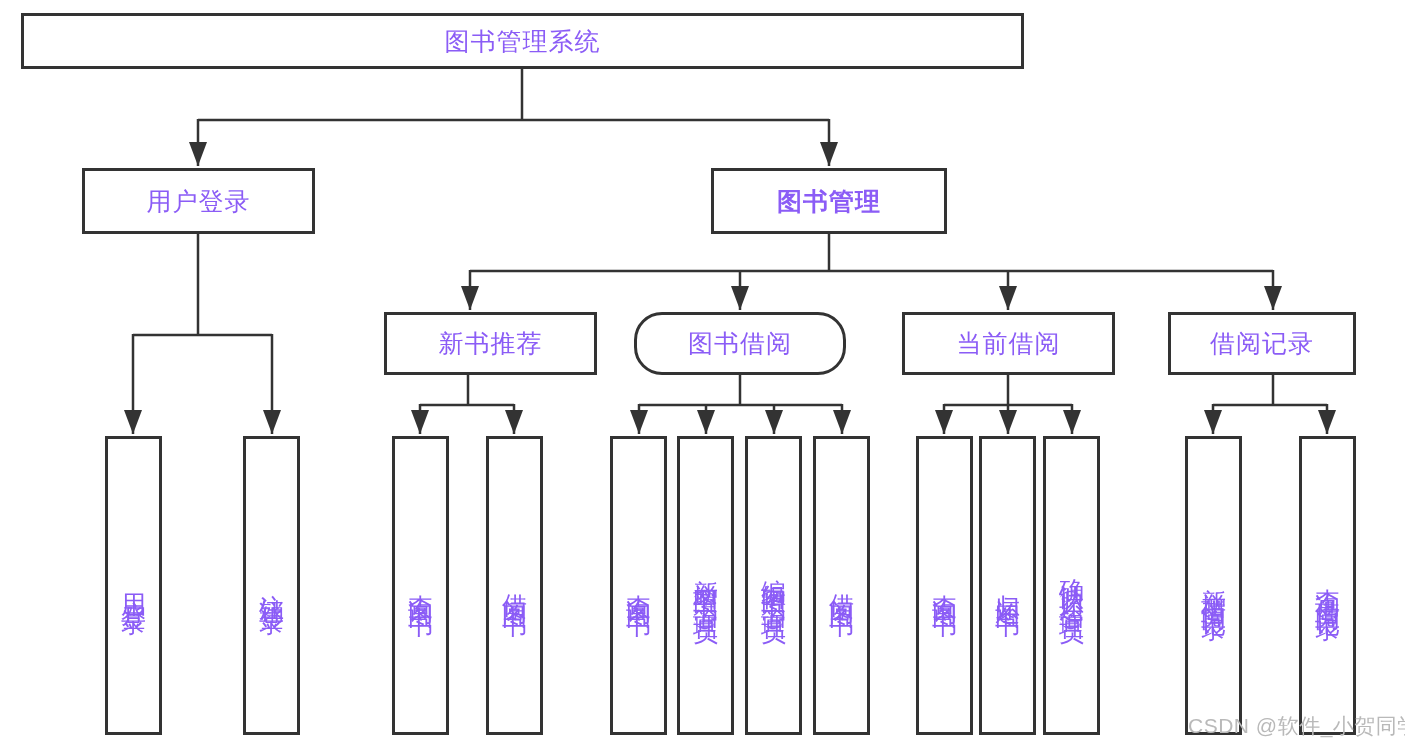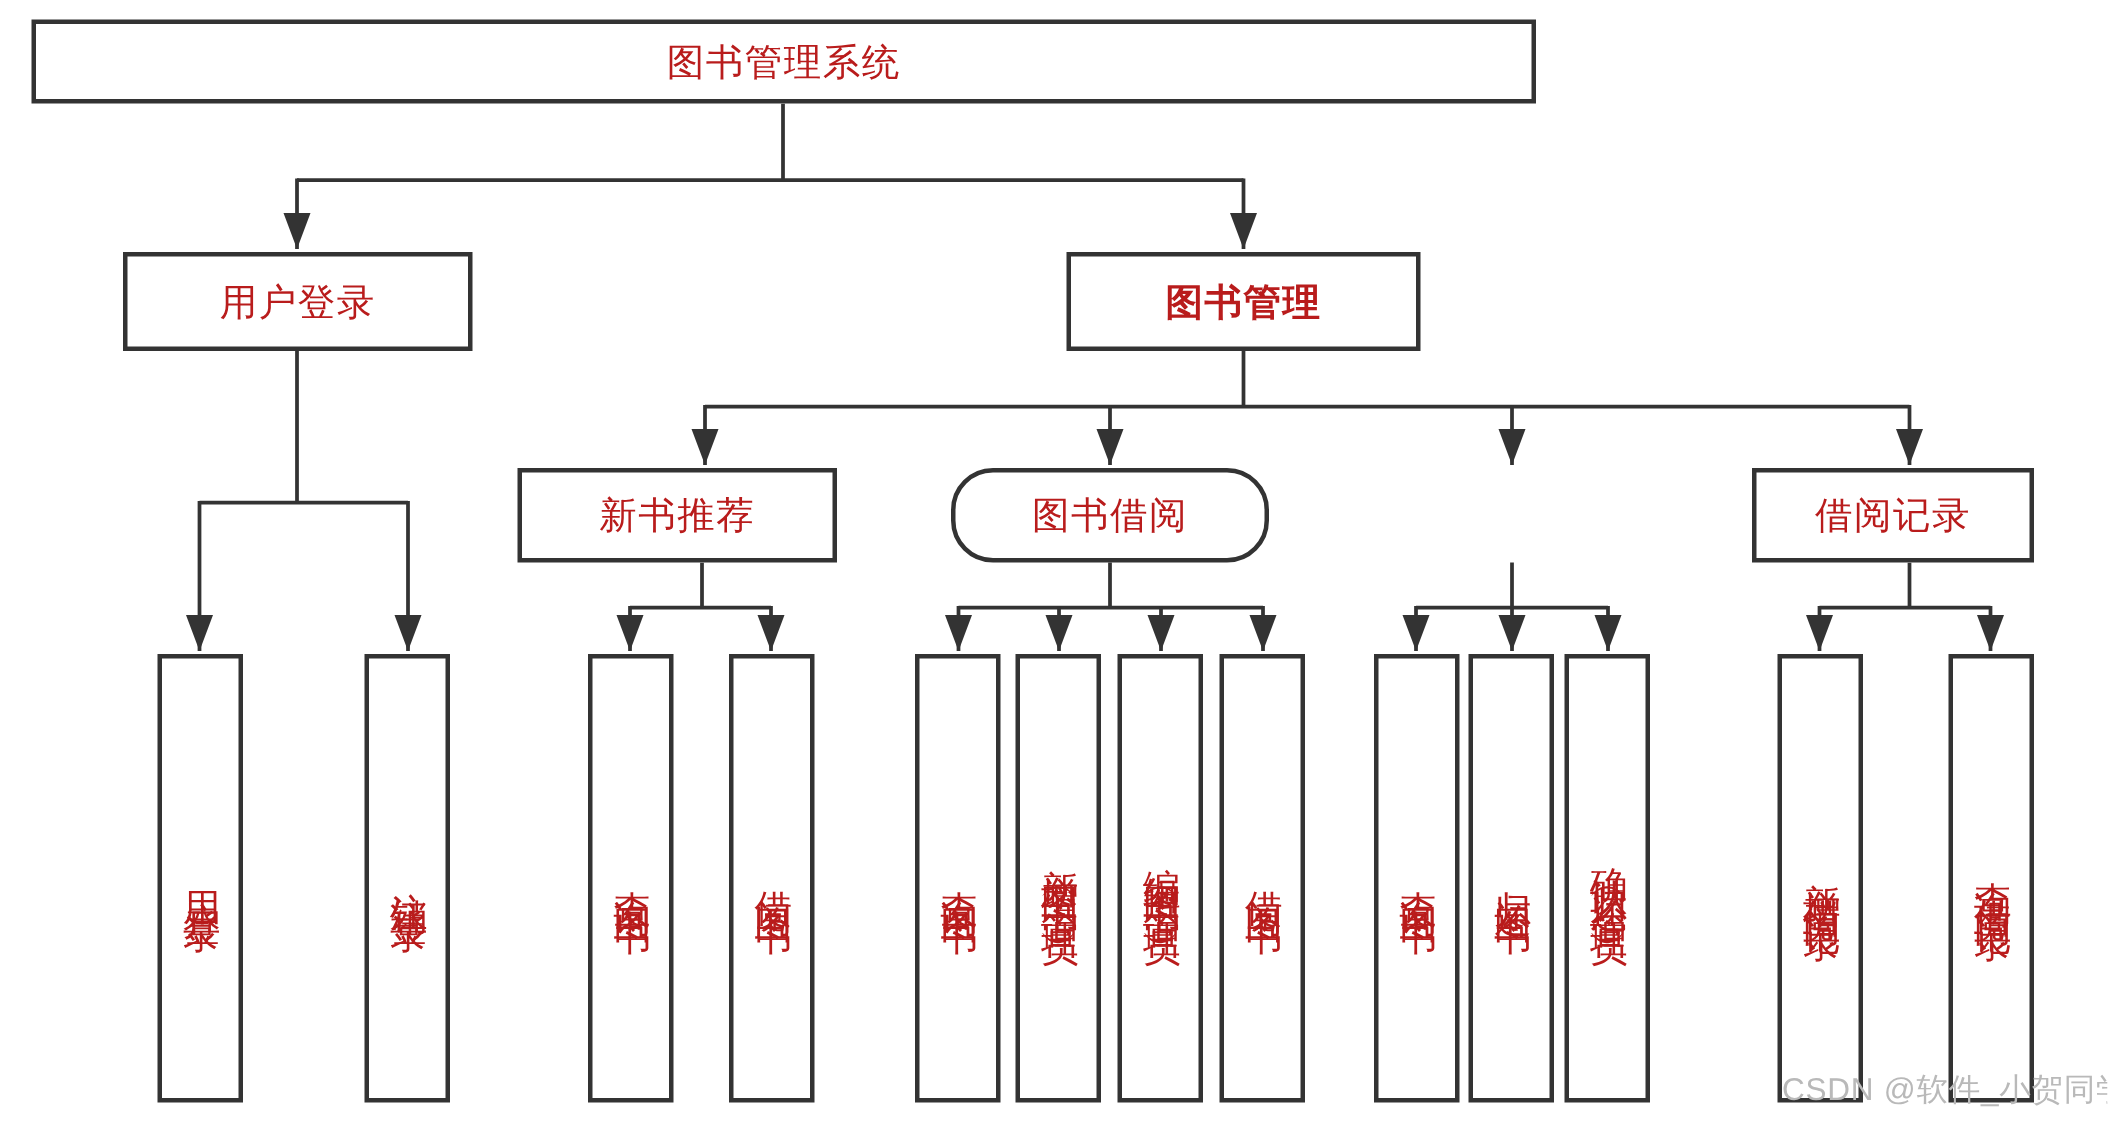--- a/index.html
+++ b/index.html
@@ -22,36 +22,36 @@
     z-index: 1;
   }
   .node {
     position: absolute;
     box-sizing: border-box;
     border: 3px solid #333333;
     background: #ffffff;
     display: flex;
     align-items: center;
     justify-content: center;
-    color: #b91c1c;
+    color: #8b5cf6;
     font-size: 25px;
     letter-spacing: 1px;
     z-index: 2;
   }
   .vnode {
     writing-mode: vertical-rl;
     letter-spacing: 6px;
     line-height: 1;
     font-size: 25px;
   }
   
   #n-root        { left: 21px;   top: 13px;  width: 1003px; height: 56px; }
   #n-user-login  { left: 82px;   top: 168px; width: 233px;  height: 66px; }
   #n-book-mgmt   { left: 711px;  top: 168px; width: 236px;  height: 66px; font-weight: bold; }
-  #n-new-rec     { left: 345px;  top: 312px; width: 213px;  height: 63px; }
+  #n-new-rec     { left: 384px;  top: 312px; width: 213px;  height: 63px; }
   #n-borrow      { left: 634px;  top: 312px; width: 212px;  height: 63px; border-radius: 28px; }
   #n-current     { left: 902px;  top: 312px; width: 213px;  height: 63px; }
   #n-records     { left: 1168px; top: 312px; width: 188px;  height: 63px; }
   
   .leaf { top: 436px; width: 57px; height: 299px; }
   #v1  { left: 105px; }
   #v2  { left: 243px; }
   #v3  { left: 392px; }
   #v4  { left: 486px; }
   #v5  { left: 610px; }
@@ -143,20 +143,21 @@
     </g>
   </svg>
 
   <div class="node" id="n-root">图书管理系统</div>
 
   <div class="node" id="n-user-login">用户登录</div>
   <div class="node" id="n-book-mgmt">图书管理</div>
 
   <div class="node" id="n-new-rec">新书推荐</div>
   <div class="node" id="n-borrow">图书借阅</div>
+  <div class="node" id="n-current">当前借阅</div>
   <div class="node" id="n-records">借阅记录</div>
 
   <div class="node vnode leaf" id="v1">用户登录</div>
   <div class="node vnode leaf" id="v2">注销登录</div>
 
   <div class="node vnode leaf" id="v3">查询图书</div>
   <div class="node vnode leaf" id="v4">借阅图书</div>
 
   <div class="node vnode leaf" id="v5">查询图书</div>
   <div class="node vnode leaf" id="v6">新增图书（管理员）</div>

